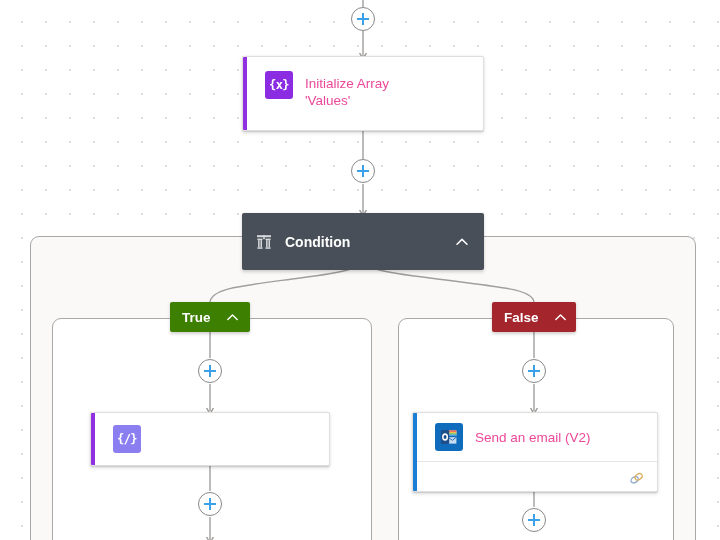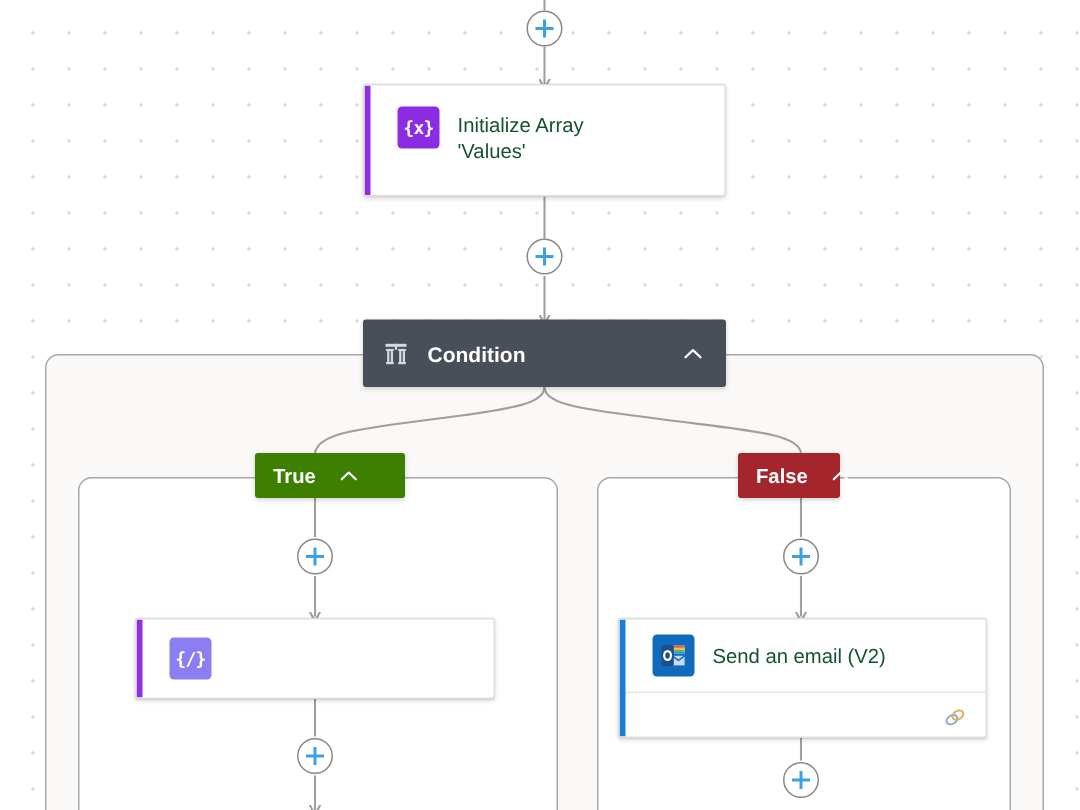--- a/index.html
+++ b/index.html
@@ -97,21 +97,21 @@
     justify-content: center;
     margin-right: 12px;
     color: #ffffff;
     font-family: "DejaVu Sans Mono", monospace;
     font-size: 12px;
     font-weight: bold;
     letter-spacing: -0.5px;
   }
   .card-title {
     font-size: 13.5px;
-    color: #14532d;
+    color: #ec4899;
     line-height: 17px;
     padding-top: 4px;
     white-space: pre-line;
   }
   .card-foot {
     border-top: 1px solid #e8e6e4;
     height: 34px;
     display: flex;
     align-items: center;
     justify-content: flex-end;
@@ -211,21 +211,21 @@
       <div class="card-icon" style="background:#8b2be2;">
         <span>{x}</span>
       </div>
       <div class="card-title">Initialize Array
 'Values'</div>
     </div>
   </div>
 
   <div class="plus" style="left:351px; top:159px;"></div>
 
-  <div class="cond-head" style="left:242px; top:213px; width:242px; height:45px;">
+  <div class="cond-head" style="left:242px; top:213px; width:242px; height:57px;">
     <span class="cond-icon">
       <svg width="18" height="18" viewBox="0 0 18 18" aria-hidden="true">
         <rect x="2" y="2.2" width="14" height="2" fill="#d6d9dd"></rect>
         <rect x="8.2" y="2.2" width="1.6" height="4" fill="#d6d9dd"></rect>
         <rect x="2.4" y="5.6" width="5.1" height="1.5" fill="#d6d9dd"></rect>
         <rect x="10.5" y="5.6" width="5.1" height="1.5" fill="#d6d9dd"></rect>
         <rect x="3.1" y="7.1" width="1.5" height="7.2" fill="#d6d9dd"></rect>
         <rect x="5.5" y="7.1" width="1.5" height="7.2" fill="#d6d9dd"></rect>
         <rect x="11.1" y="7.1" width="1.5" height="7.2" fill="#d6d9dd"></rect>
         <rect x="13.5" y="7.1" width="1.5" height="7.2" fill="#d6d9dd"></rect>
@@ -234,30 +234,30 @@
       </svg>
     </span>
     <span class="cond-title">Condition</span>
     <span class="chev">
       <svg width="16" height="16" viewBox="0 0 16 16" aria-hidden="true">
         <path d="M3 10.2 L8 5.4 L13 10.2" fill="none" stroke="#ffffff" stroke-width="1.5" stroke-linecap="round" stroke-linejoin="round"></path>
       </svg>
     </span>
   </div>
 
-  <div class="badge" style="left:170px; top:302px; width:100px; background:#3d7f00;">
+  <div class="badge" style="left:170px; top:302px; width:80px; background:#3d7f00;">
     <span class="blabel">True</span>
     <span class="chev">
       <svg width="15" height="15" viewBox="0 0 16 16" aria-hidden="true">
         <path d="M3 10.2 L8 5.4 L13 10.2" fill="none" stroke="#ffffff" stroke-width="1.5" stroke-linecap="round" stroke-linejoin="round"></path>
       </svg>
     </span>
   </div>
 
-  <div class="badge" style="left:492px; top:302px; width:68px; background:#a4262c;">
+  <div class="badge" style="left:492px; top:302px; width:84px; background:#a4262c;">
     <span class="blabel">False</span>
     <span class="chev">
       <svg width="15" height="15" viewBox="0 0 16 16" aria-hidden="true">
         <path d="M3 10.2 L8 5.4 L13 10.2" fill="none" stroke="#ffffff" stroke-width="1.5" stroke-linecap="round" stroke-linejoin="round"></path>
       </svg>
     </span>
   </div>
 
   <div class="plus" style="left:198px; top:359px;"></div>
 

